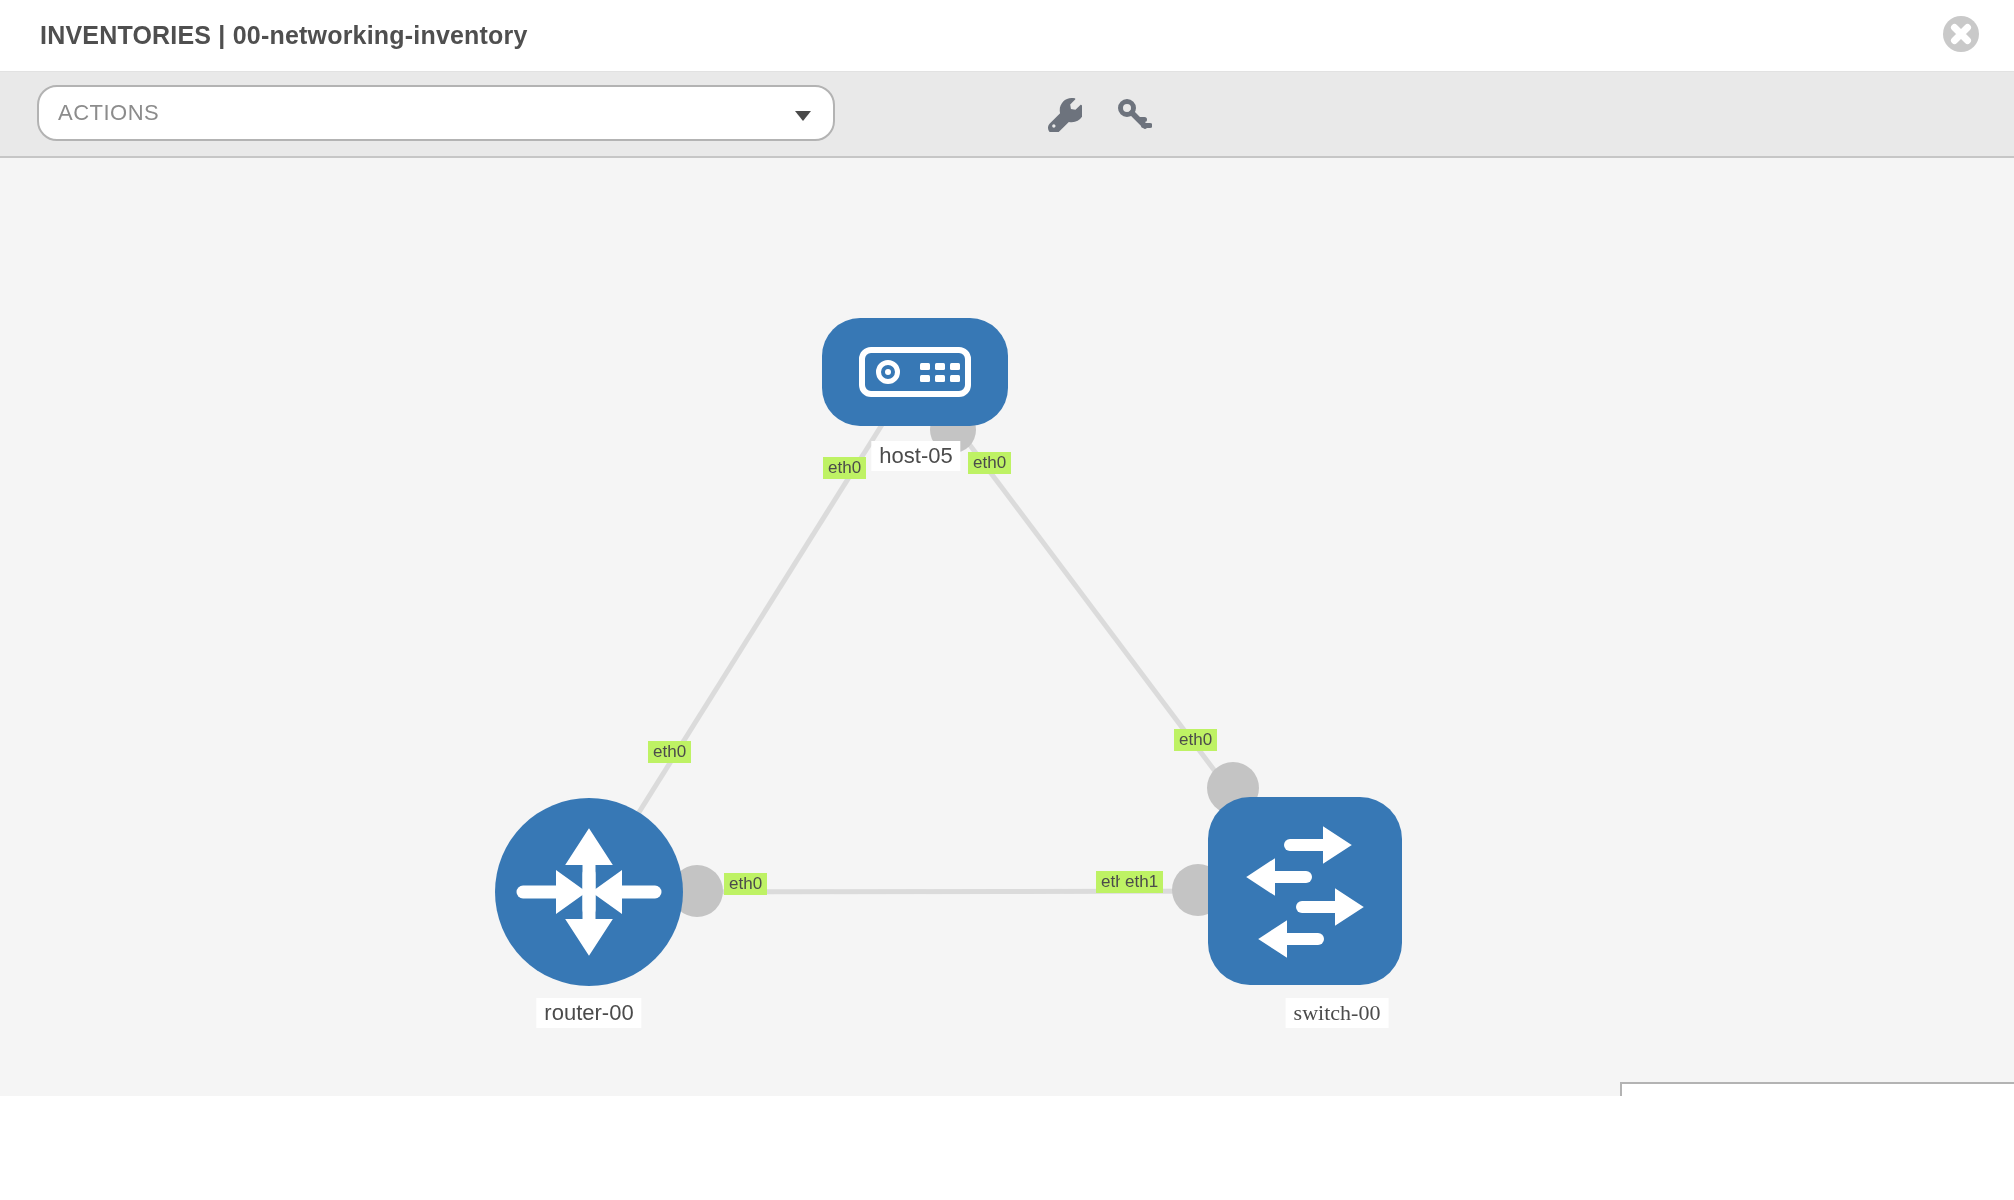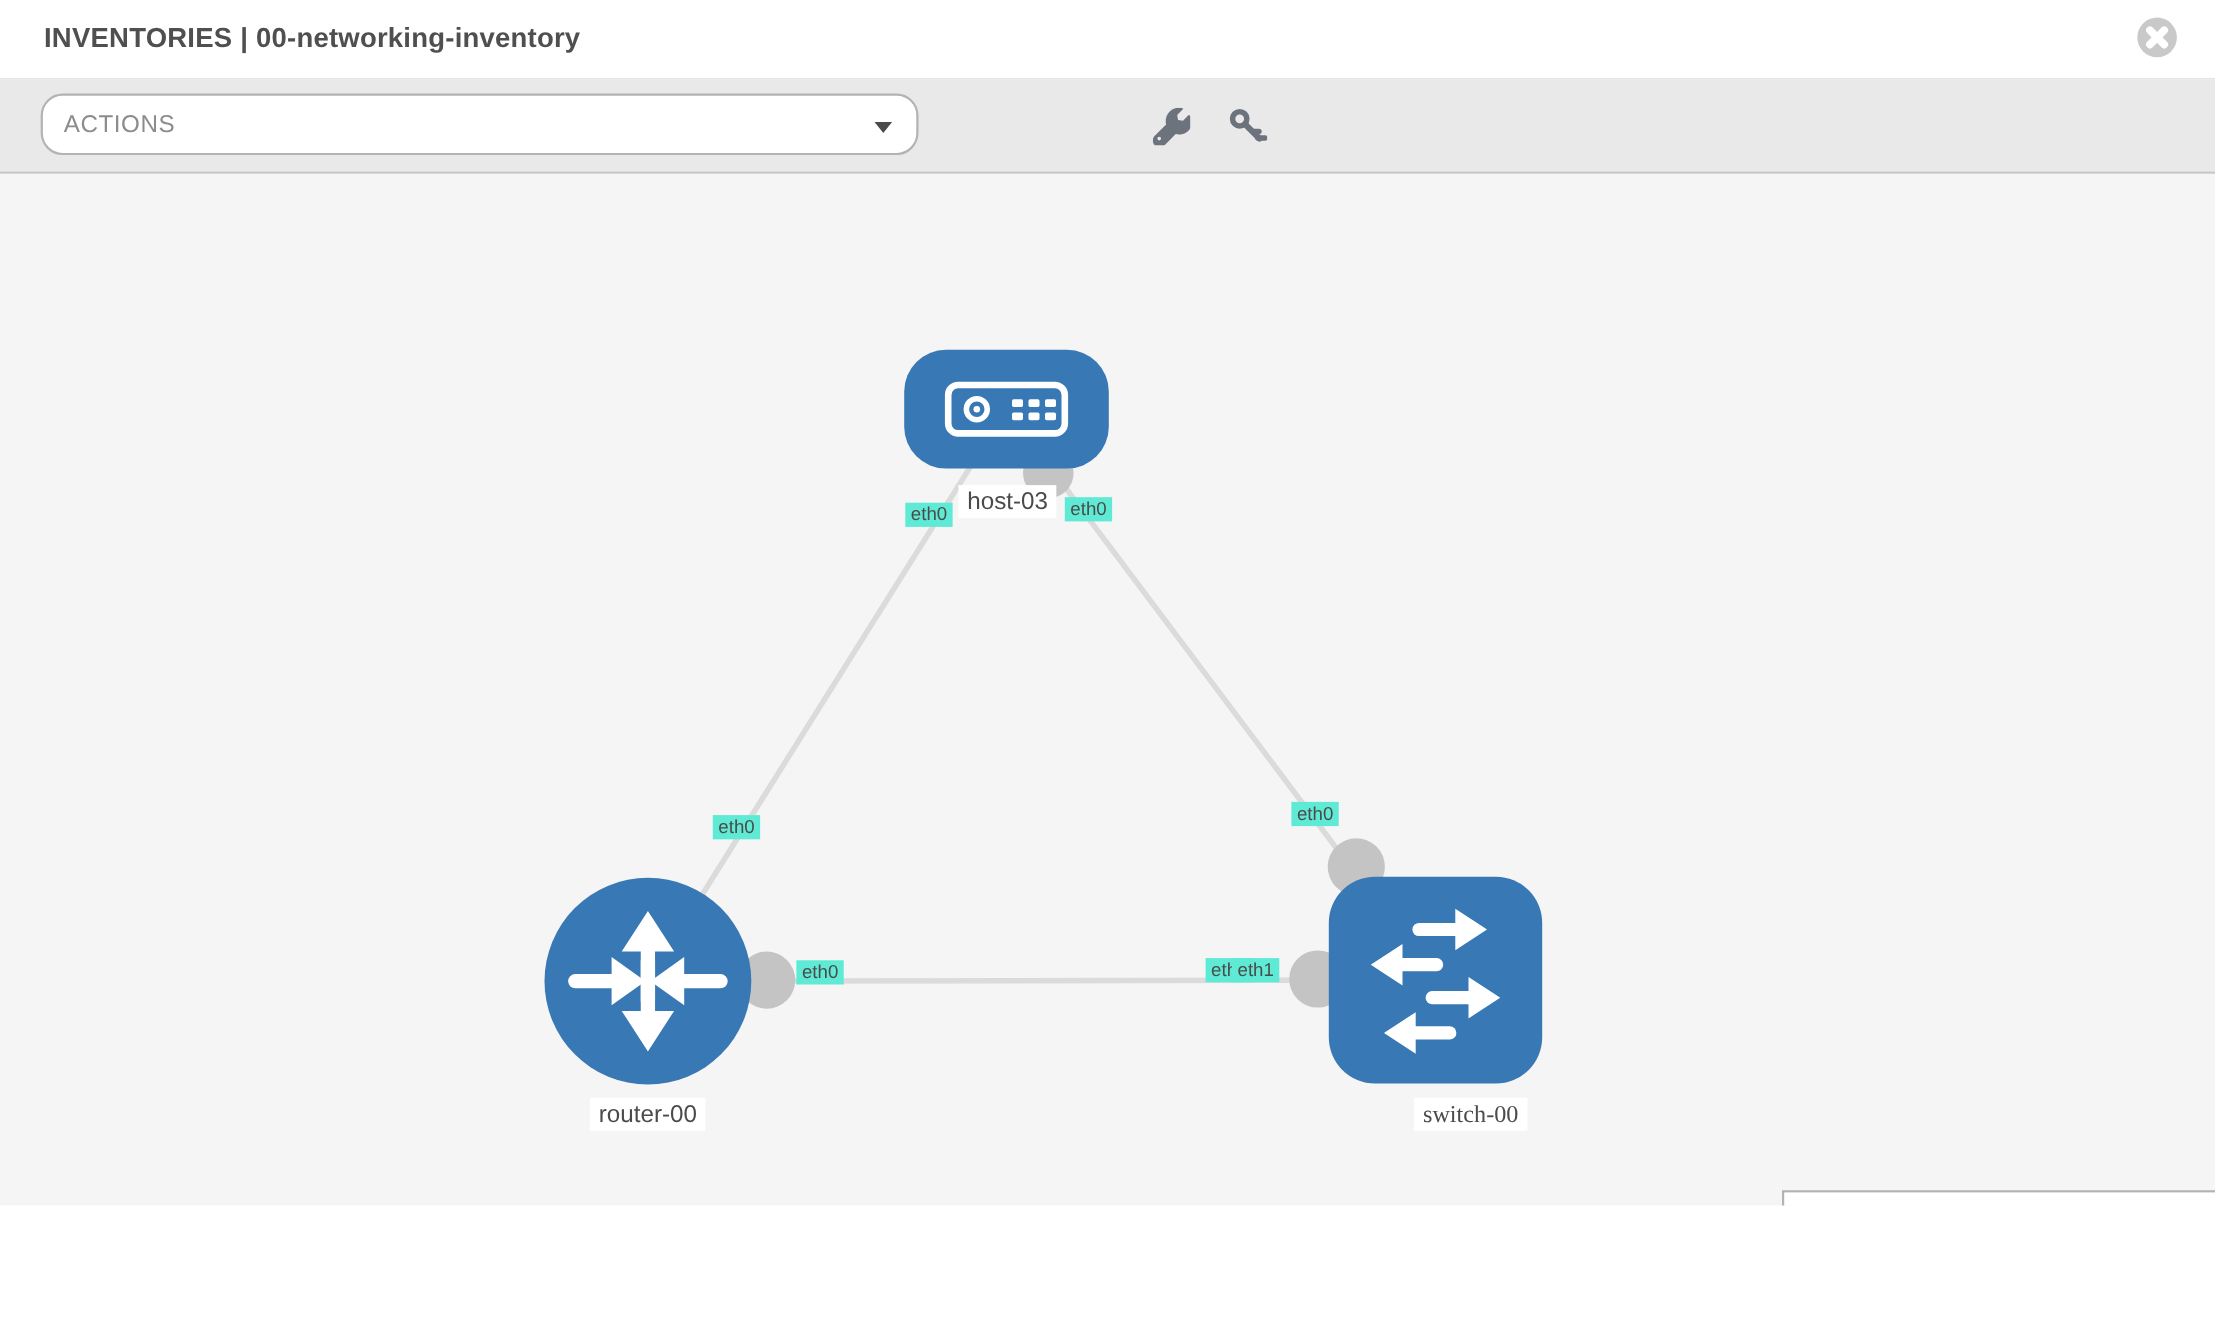--- a/index.html
+++ b/index.html
@@ -30,21 +30,21 @@
   .node { position:absolute; z-index:2; background:#3778b5; display:flex; align-items:center; justify-content:center; cursor:pointer; }
   .node-host   { left:822px; top:160px; width:186px; height:108px; border-radius:38px; }
   .node-router { left:495px; top:640px; width:188px; height:188px; border-radius:50%; }
   .node-switch { left:1208px; top:639px; width:194px; height:188px; border-radius:42px; }
 
   .nlabel { position:absolute; z-index:3; transform:translateX(-50%); background:#ffffff; color:#4b4b4b; font-size:22px; padding:2px 8px; white-space:nowrap; }
   .nlabel-host   { left:916px; top:283px; }
   .nlabel-router { left:589px; top:840px; }
   .nlabel-switch { left:1337px; top:840px;font-family:Liberation Serif, serif; }
 
-  .iface { position:absolute; z-index:3; background:#5eead4; color:#4b4b4b; font-size:17px; padding:1px 5px; white-space:nowrap; }
+  .iface { position:absolute; z-index:3; background:#bef264; color:#4b4b4b; font-size:17px; padding:1px 5px; white-space:nowrap; }
   .if-host-left    { left:823px; top:299px; }
   .if-host-right   { left:968px; top:294px; }
   .if-hr-mid       { left:648px; top:583px; }
   .if-hs-mid       { left:1174px; top:571px; }
   .if-router-right { left:724px; top:715px; }
   .if-switch-under { left:1096px; top:713px; z-index:3; }
   .if-switch-left  { left:1120px; top:713px; z-index:4; }
 
   
   .zoombox { position:absolute; left:1620px; top:924px; width:400px; height:128px; background:#ffffff; border:2px solid #b3b3b3; z-index:5; }
@@ -146,21 +146,21 @@
           <path d="M98 80 L64 80"></path>
           <polygon points="40,80 66,63 66,97" stroke-width="2"></polygon>
           <path d="M94 110 L130 110"></path>
           <polygon points="154,110 128,93 128,127" stroke-width="2"></polygon>
           <path d="M110 142 L76 142"></path>
           <polygon points="52,142 78,125 78,159" stroke-width="2"></polygon>
         </g>
       </svg>
     </div>
 
-    <div class="nlabel nlabel-host">host-03</div>
+    <div class="nlabel nlabel-host">host-05</div>
     <div class="nlabel nlabel-router">router-00</div>
     <div class="nlabel nlabel-switch">switch-00</div>
 
     <div class="iface if-host-left">eth0</div>
     <div class="iface if-host-right">eth0</div>
     <div class="iface if-hr-mid">eth0</div>
     <div class="iface if-hs-mid">eth0</div>
     <div class="iface if-router-right">eth0</div>
     <div class="iface if-switch-under">eth0</div>
     <div class="iface if-switch-left">eth1</div>

